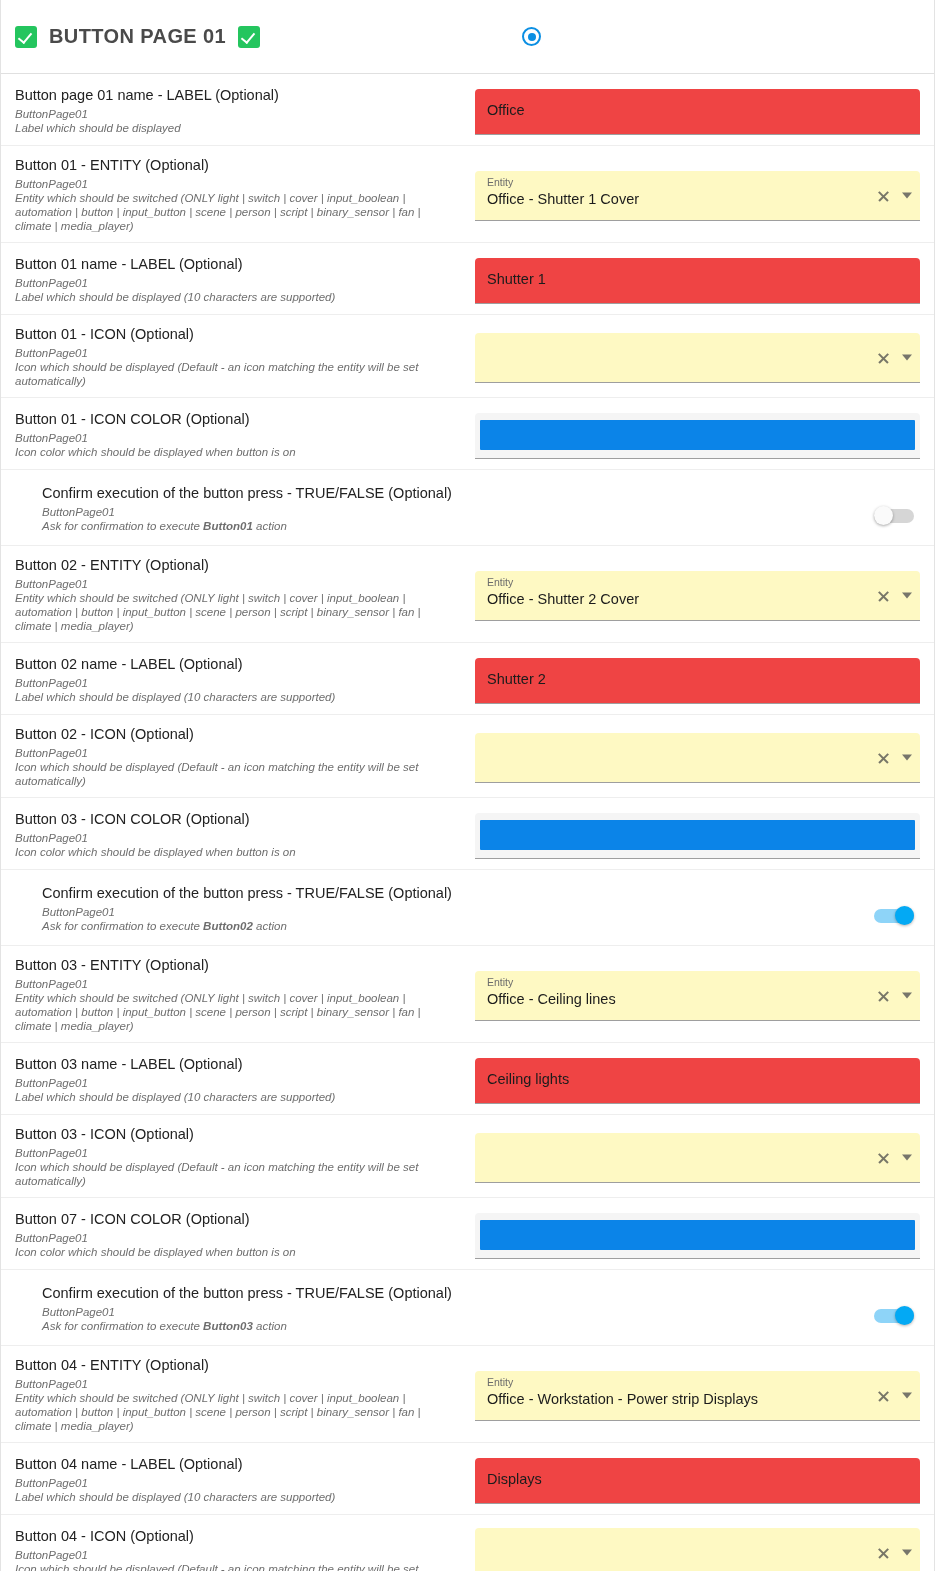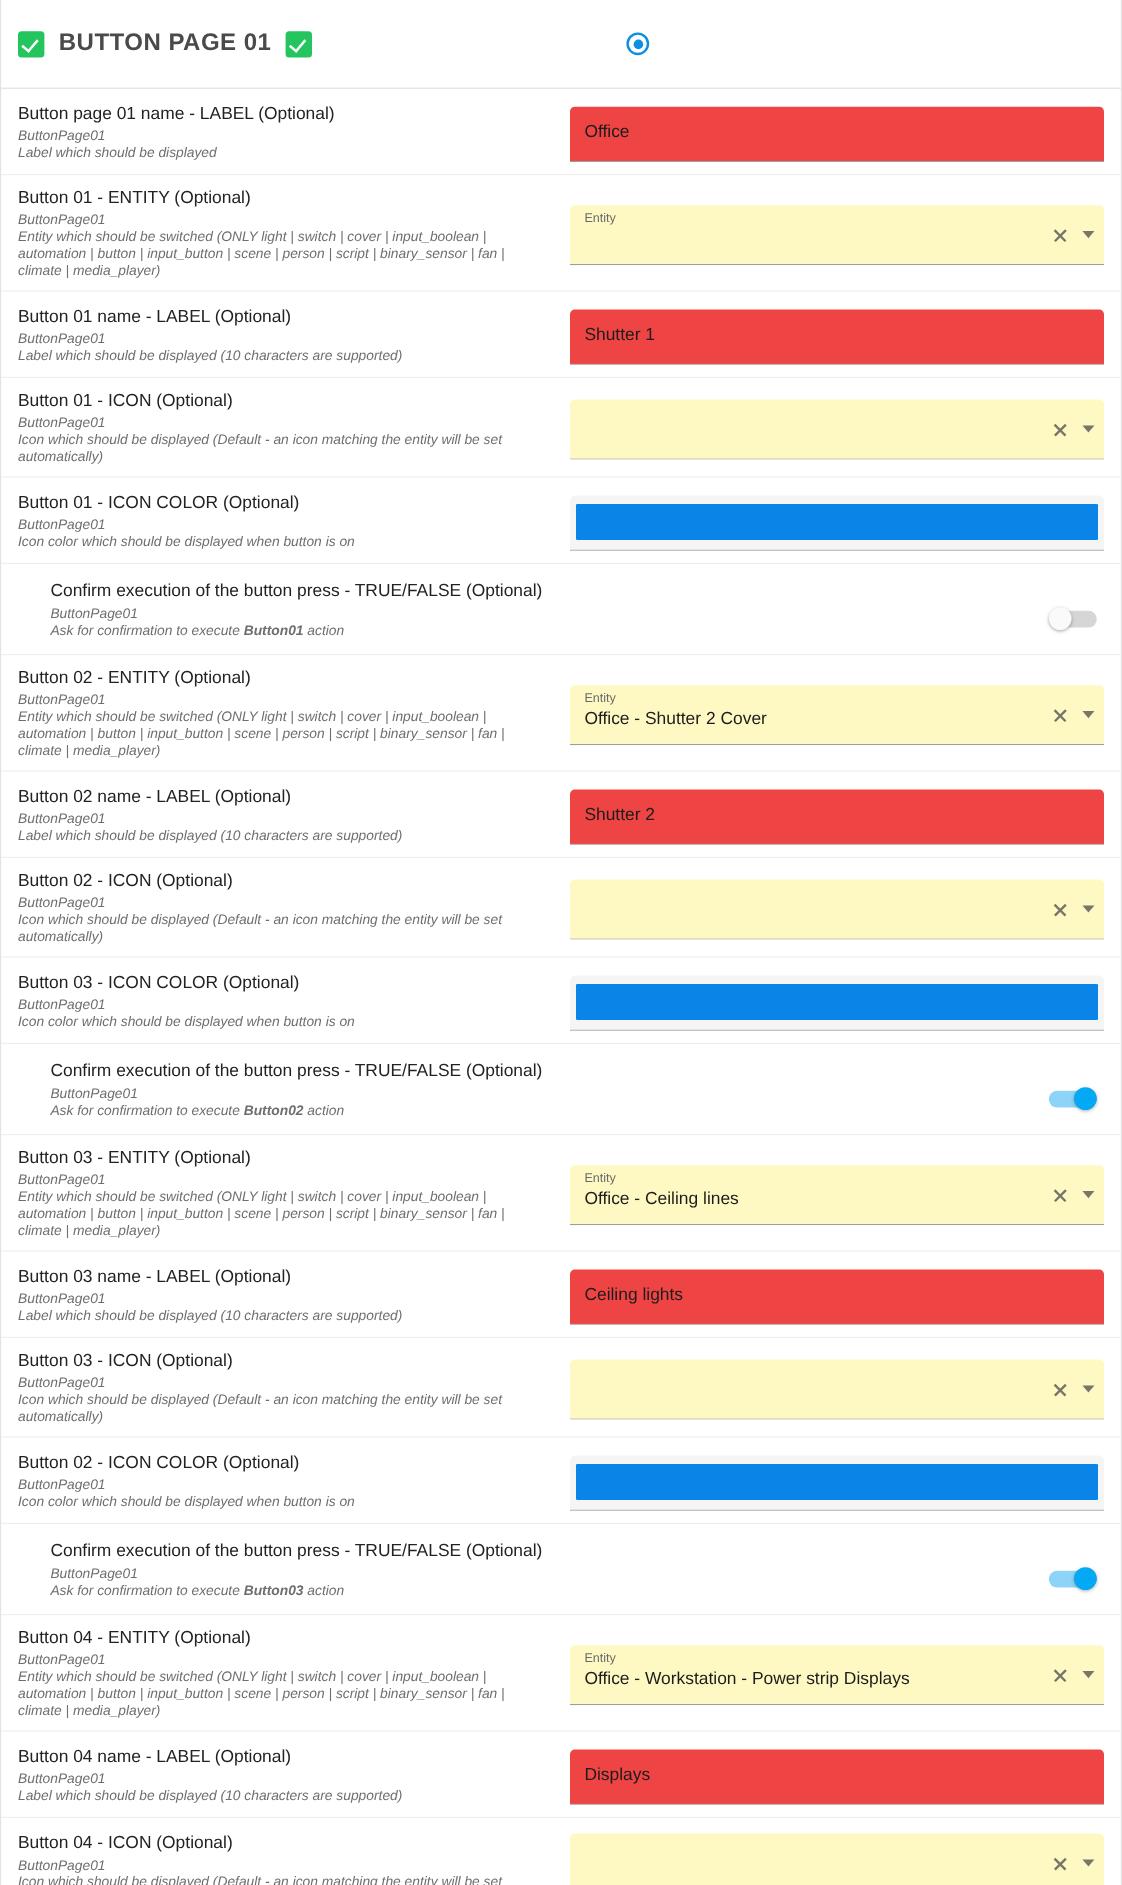--- a/index.html
+++ b/index.html
@@ -256,20 +256,21 @@
       </div>
       <div class="row">
         <div class="row-left">
           <div class="lbl">Button 01 - ENTITY (Optional)</div>
           <div class="sub-id">ButtonPage01</div>
           <div class="sub-desc">Entity which should be switched (ONLY light | switch | cover | input_boolean | automation | button | input_button | scene | person | script | binary_sensor | fan | climate | media_player)</div>
         </div>
         <div class="row-right">
           <div class="sel">
             <div class="sel-float">Entity</div>
+            <div class="sel-val">Office - Shutter 1 Cover</div>
             <div class="sel-icons">
               <div class="x-icon"></div>
               <div class="caret"></div>
             </div>
           </div>
         </div>
       </div>
       <div class="row">
         <div class="row-left">
           <div class="lbl">Button 01 name - LABEL (Optional)</div>
@@ -430,21 +431,21 @@
             <div class="sel-val">&nbsp;</div>
             <div class="sel-icons">
               <div class="x-icon"></div>
               <div class="caret"></div>
             </div>
           </div>
         </div>
       </div>
       <div class="row">
         <div class="row-left">
-          <div class="lbl">Button 02 - ICON COLOR (Optional)</div>
+          <div class="lbl">Button 07 - ICON COLOR (Optional)</div>
           <div class="sub-id">ButtonPage01</div>
           <div class="sub-desc">Icon color which should be displayed when button is on</div>
         </div>
         <div class="row-right">
           <div class="colorwrap">
             <div class="colorbar" style="background: rgb(11, 132, 232);"></div>
           </div>
         </div>
       </div>
       <div class="row confirm">

